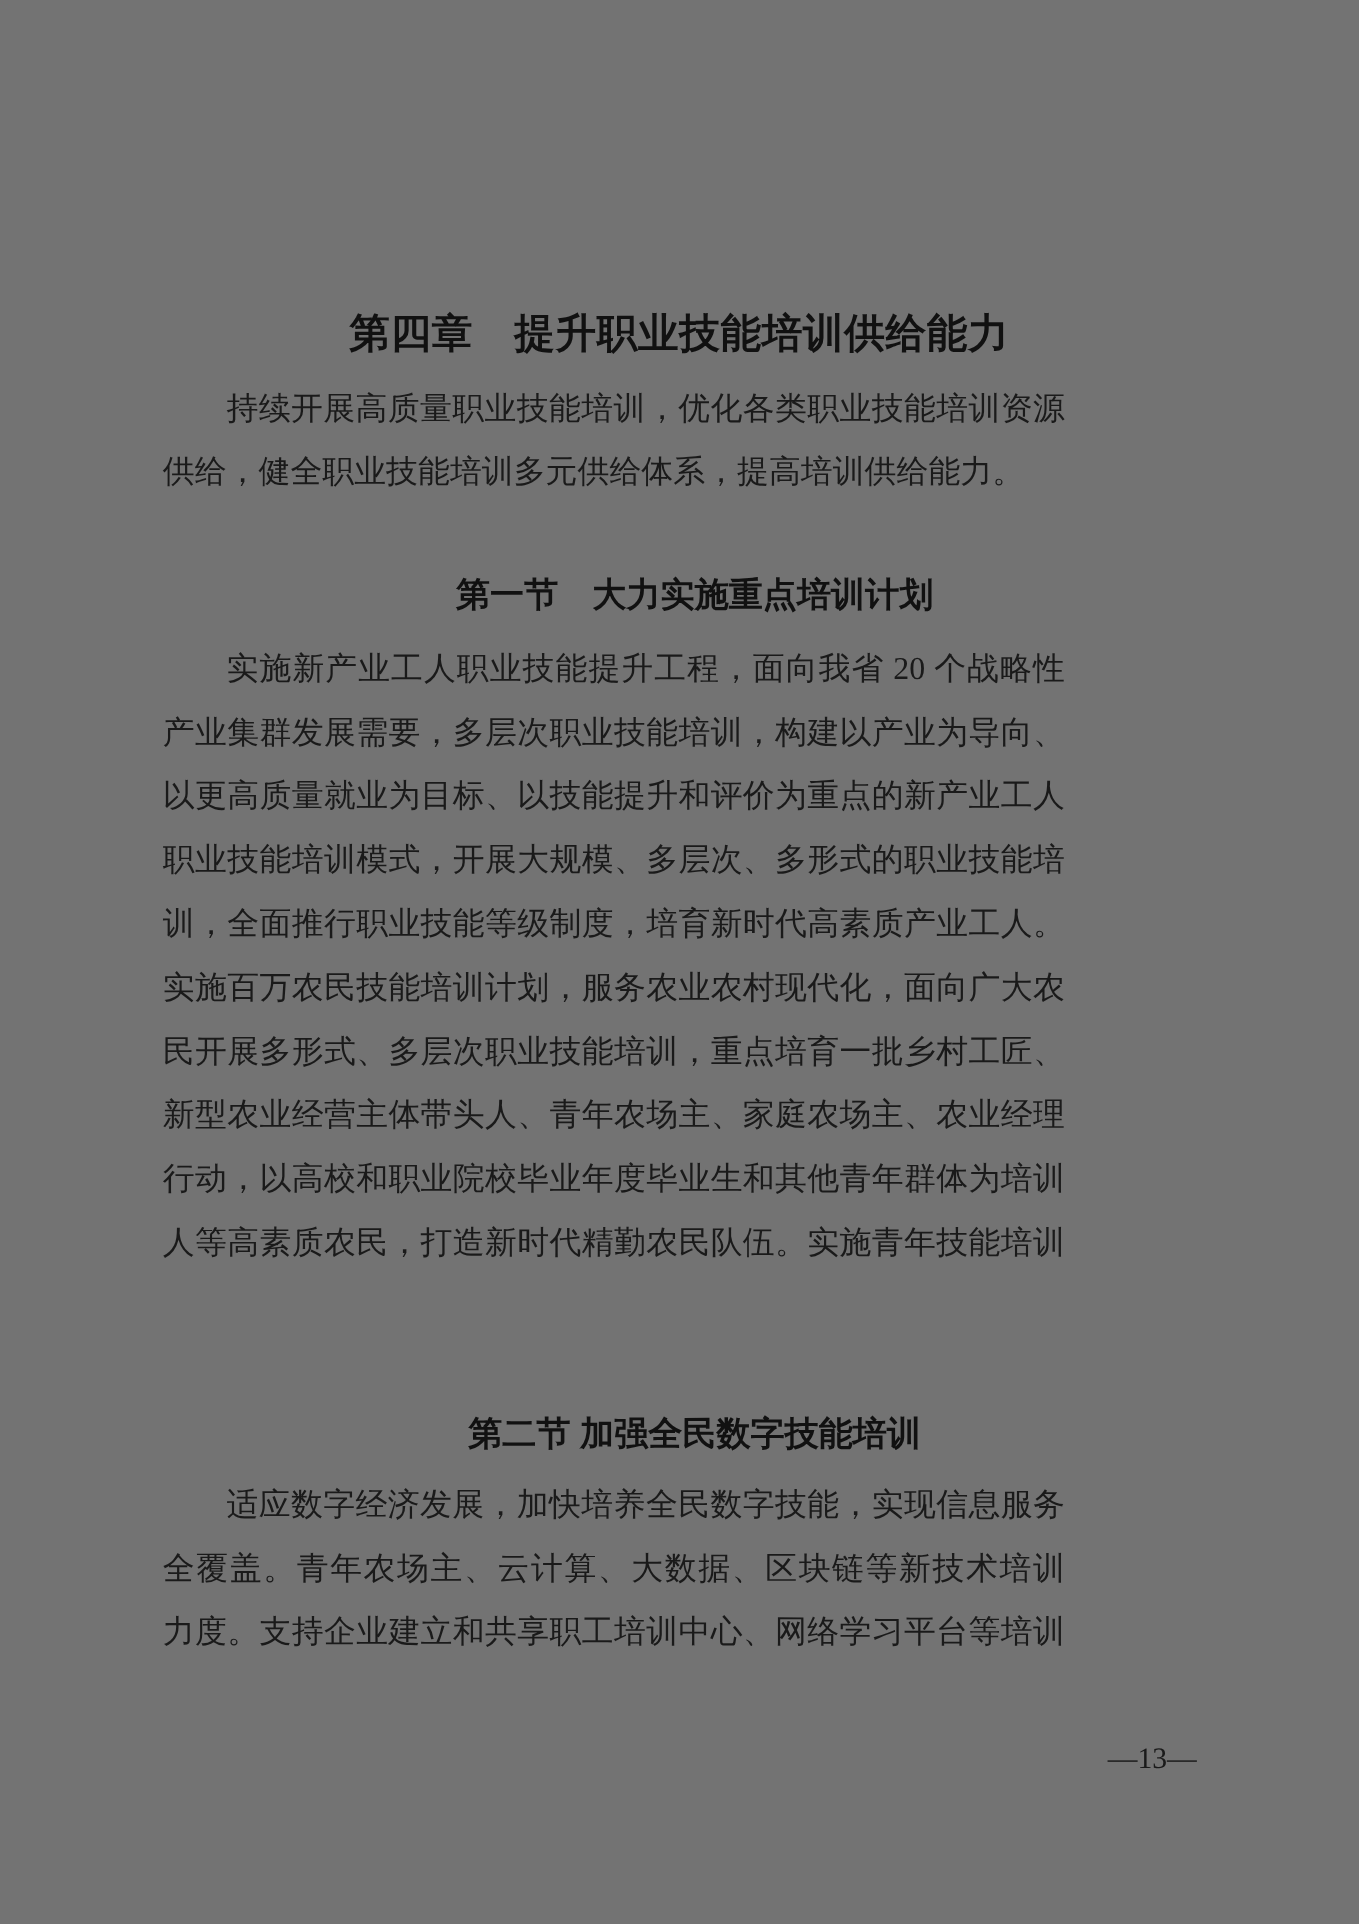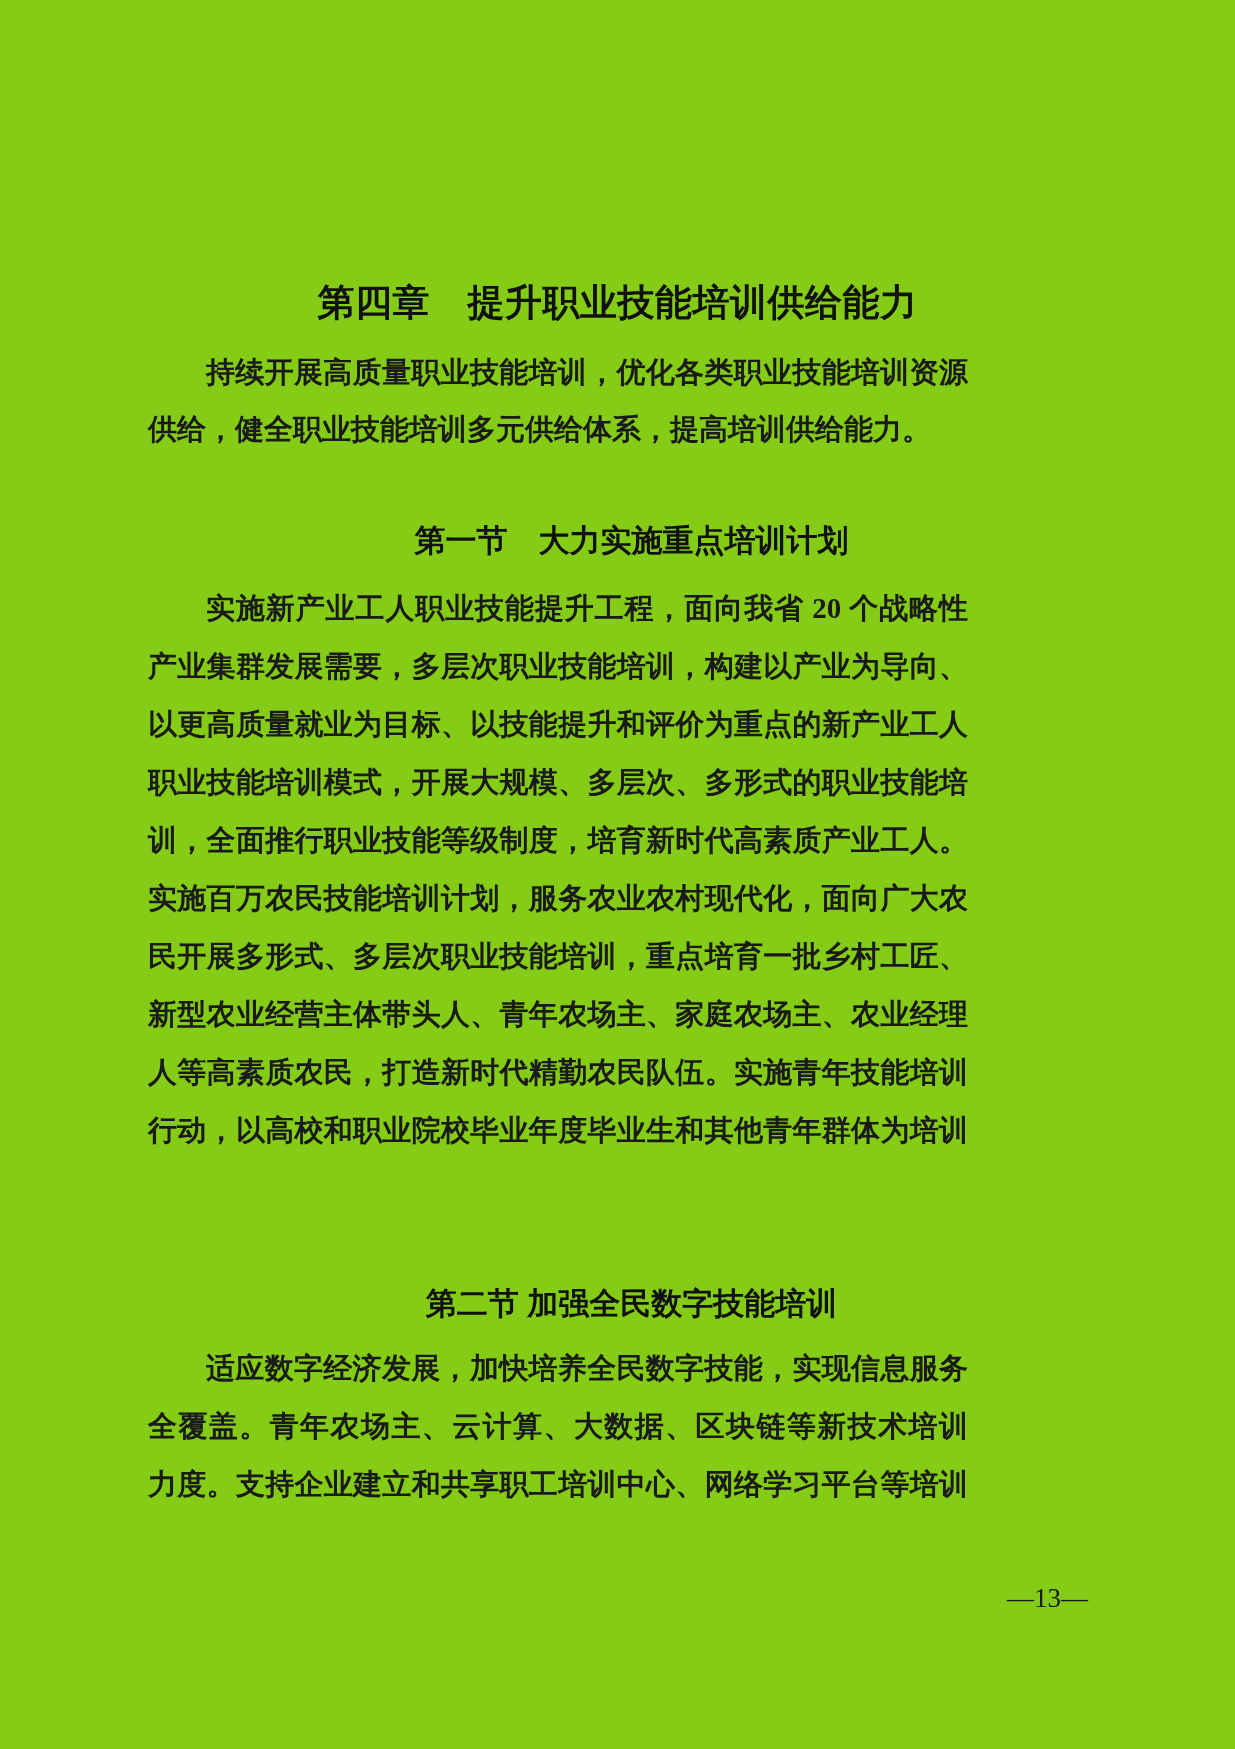--- a/index.html
+++ b/index.html
@@ -4,21 +4,21 @@
 <style>
   html, body {
     margin: 0;
     padding: 0;
     background: #ffffff;
   }
   .page {
     position: relative;
     width: 1235px;
     height: 1749px;
-    background: #84cc16;
+    background: #737373;
     color: #1a1a1a;
     overflow: hidden;
     font-family: "Liberation Serif", "DejaVu Serif", serif;
   }
   .chapter-title {
     position: absolute;
     left: 0;
     top: 254px;
     width: 1235px;
     text-align: center;
@@ -51,21 +51,20 @@
   }
   .para-intro { top: 344px; }
   .para-intro .line { height: 57px; line-height: 57px; }
   .para-1 { top: 579px; }
   .para-2 { top: 1339px; }
   .para-1 .line, .para-2 .line { height: 58px; line-height: 58px; }
   .line {
     text-align: justify;
     text-align-last: left;
     white-space: nowrap;
-    font-weight: bold;
   }
   .line.fill {
     white-space: normal;
     text-align-last: justify;
   }
   .line.first { text-indent: 2em; }
   .page-number {
     position: absolute;
     top: 1580px;
     left: 988px;
@@ -93,22 +92,22 @@
 
   <div class="para para-1">
       <div class="line first fill">实施新产业工人职业技能提升工程，面向我省 20 个战略性</div>
       <div class="line fill">产业集群发展需要，多层次职业技能培训，构建以产业为导向、</div>
       <div class="line fill">以更高质量就业为目标、以技能提升和评价为重点的新产业工人</div>
       <div class="line fill">职业技能培训模式，开展大规模、多层次、多形式的职业技能培</div>
       <div class="line fill">训，全面推行职业技能等级制度，培育新时代高素质产业工人。</div>
       <div class="line fill">实施百万农民技能培训计划，服务农业农村现代化，面向广大农</div>
       <div class="line fill">民开展多形式、多层次职业技能培训，重点培育一批乡村工匠、</div>
       <div class="line fill">新型农业经营主体带头人、青年农场主、家庭农场主、农业经理</div>
+      <div class="line fill">行动，以高校和职业院校毕业年度毕业生和其他青年群体为培训</div>
       <div class="line fill">人等高素质农民，打造新时代精勤农民队伍。实施青年技能培训</div>
-      <div class="line fill">行动，以高校和职业院校毕业年度毕业生和其他青年群体为培训</div>
     </div>
 
   <h2 class="section-heading heading-2">第二节 加强全民数字技能培训</h2>
 
   <div class="para para-2">
       <div class="line first fill">适应数字经济发展，加快培养全民数字技能，实现信息服务</div>
       <div class="line fill">全覆盖。青年农场主、云计算、大数据、区块链等新技术培训</div>
       <div class="line fill">力度。支持企业建立和共享职工培训中心、网络学习平台等培训</div>
     </div>
 

